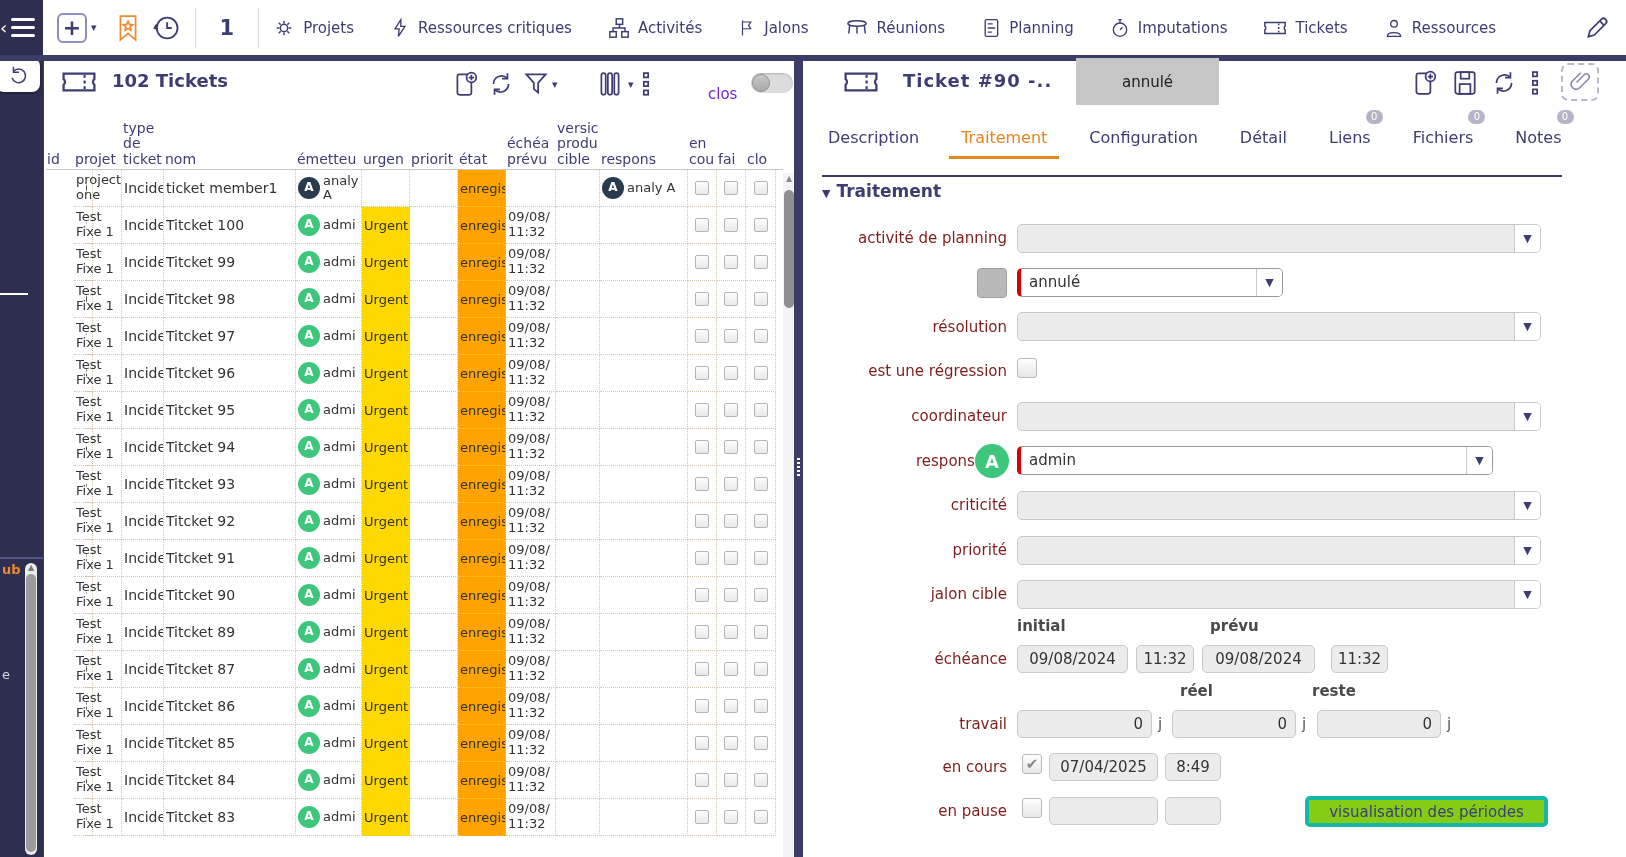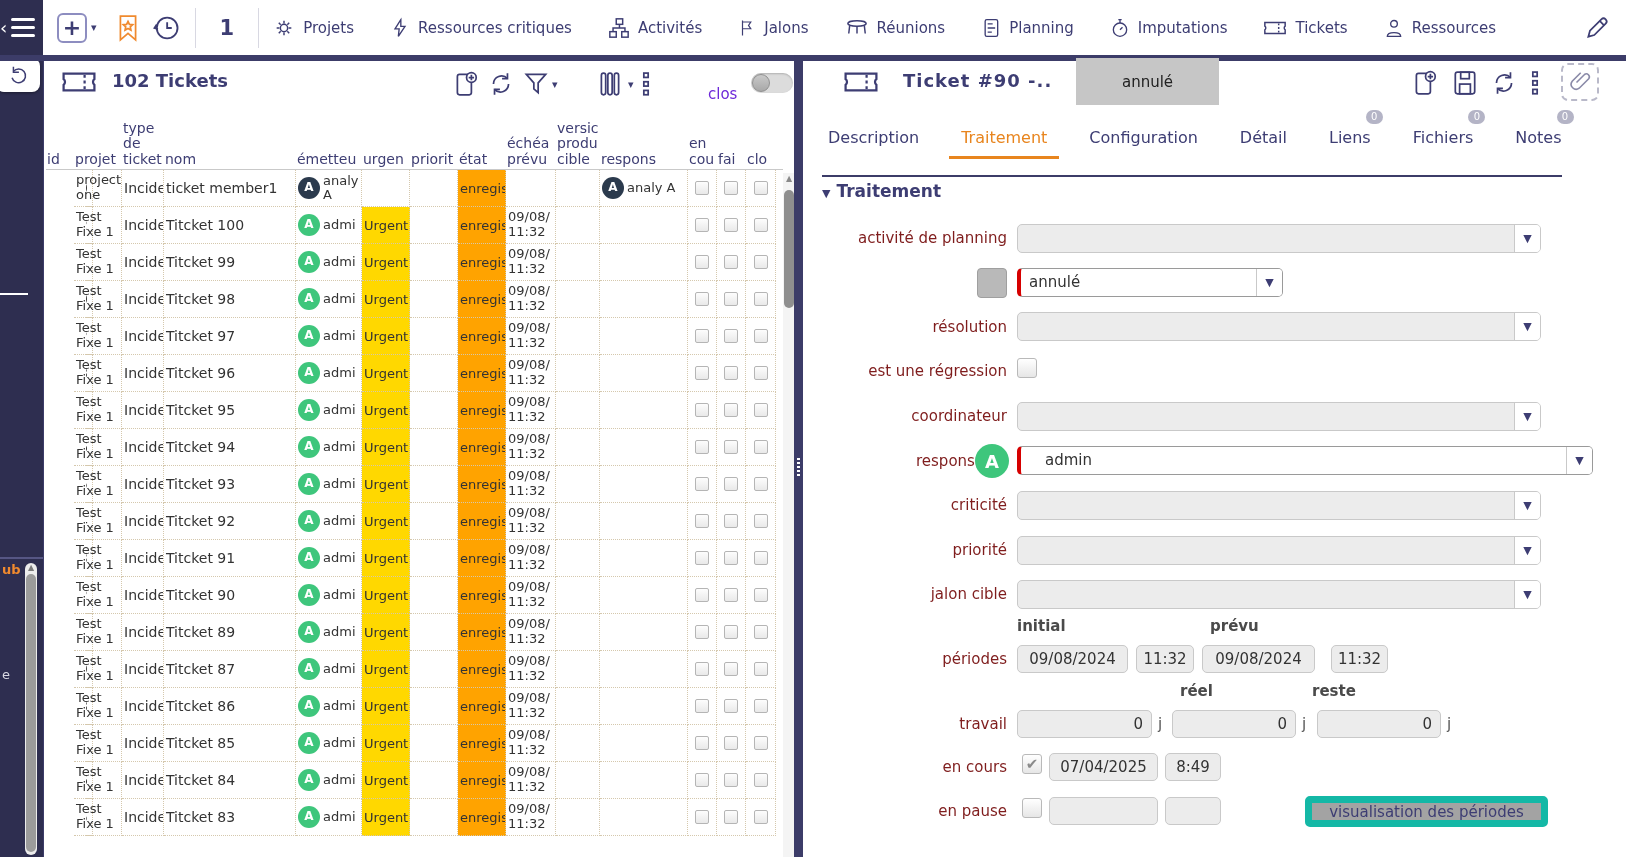--- a/index.html
+++ b/index.html
@@ -113,21 +113,21 @@
   .sel.req { background:#fff; border-color:#9a9a9a; border-left:4px solid #d60000; }
   .ibox { position:absolute; height:28px; background:#ececec; border:1px solid #c9c9c9; border-radius:5px;
     font-size:15px; color:#333; display:flex; align-items:center; justify-content:center; white-space:nowrap; }
   .ibox.num { justify-content:flex-end; padding-right:8px; }
   .swatch { position:absolute; width:30px; height:30px; background:#b9b9b9; border:1px solid #9f9f9f; border-radius:4px; }
   .cbig { position:absolute; width:20px; height:20px; background:linear-gradient(#fff,#e6e6e6);
     border:1px solid #b9b9b9; border-radius:3px; color:#8a8a8a; font-size:15px; text-align:center; line-height:18px; }
   .unit { position:absolute; color:#555; font-size:15px; }
   .resp-avatar { position:absolute; width:34px; height:34px; border-radius:50%; background:#3ec67c; color:#fff;
     font-weight:bold; font-size:18px; display:flex; align-items:center; justify-content:center; }
-  .pbtn { position:absolute; background:#a3a3a3; border:7px solid #14b8a6; border-radius:5px; color:#3d3d73;
+  .pbtn { position:absolute; background:#84cc16; border:4px solid #14b8a6; border-radius:5px; color:#3d3d73;
     font-size:15px; display:flex; align-items:center; justify-content:center; }
 </style>
 </head>
 <body>
 
 <div class="rail">
   <div class="rail-chev">‹</div>
   <div class="hamb">
       <div></div>
       <div></div>
@@ -835,21 +835,21 @@
   <div class="cbig" style="left:214px;top:297px;"></div>
 
   <div class="flabel" style="top:346px">coordinateur</div>
   <div class="sel" style="left:214px;top:341px;width:524px;">
       <div class="v"></div>
       <div class="c">▼</div>
     </div>
 
   <div class="flabel" style="top:391px">responsable</div>
   <div class="resp-avatar" style="left:172px;top:383px;">A</div>
-  <div class="sel req" style="left:214px;top:385px;width:576px;padding-left:16px;">
+  <div class="sel req" style="left:214px;top:385px;width:476px;">
       <div class="v">admin</div>
       <div class="c">▼</div>
     </div>
 
   <div class="flabel" style="top:435px">criticité</div>
   <div class="sel" style="left:214px;top:430px;width:524px;">
       <div class="v"></div>
       <div class="c">▼</div>
     </div>
 
@@ -861,21 +861,21 @@
 
   <div class="flabel" style="top:524px">jalon cible</div>
   <div class="sel" style="left:214px;top:519px;width:524px;">
       <div class="v"></div>
       <div class="c">▼</div>
     </div>
 
   <div class="blabel" style="left:214px;top:556px;">initial</div>
   <div class="blabel" style="left:407px;top:556px;">prévu</div>
 
-  <div class="flabel" style="top:589px">périodes</div>
+  <div class="flabel" style="top:589px">échéance</div>
   <div class="ibox" style="left:214px;top:584px;width:111px;">09/08/2024</div>
   <div class="ibox" style="left:333px;top:584px;width:58px;">11:32</div>
   <div class="ibox" style="left:399px;top:584px;width:113px;">09/08/2024</div>
   <div class="ibox" style="left:528px;top:584px;width:57px;">11:32</div>
 
   <div class="blabel" style="left:214px;top:653px;">estimé</div>
   <div class="blabel" style="left:377px;top:621px;">réel</div>
   <div class="blabel" style="left:509px;top:621px;">reste</div>
 
   <div class="flabel" style="top:654px">travail</div>

